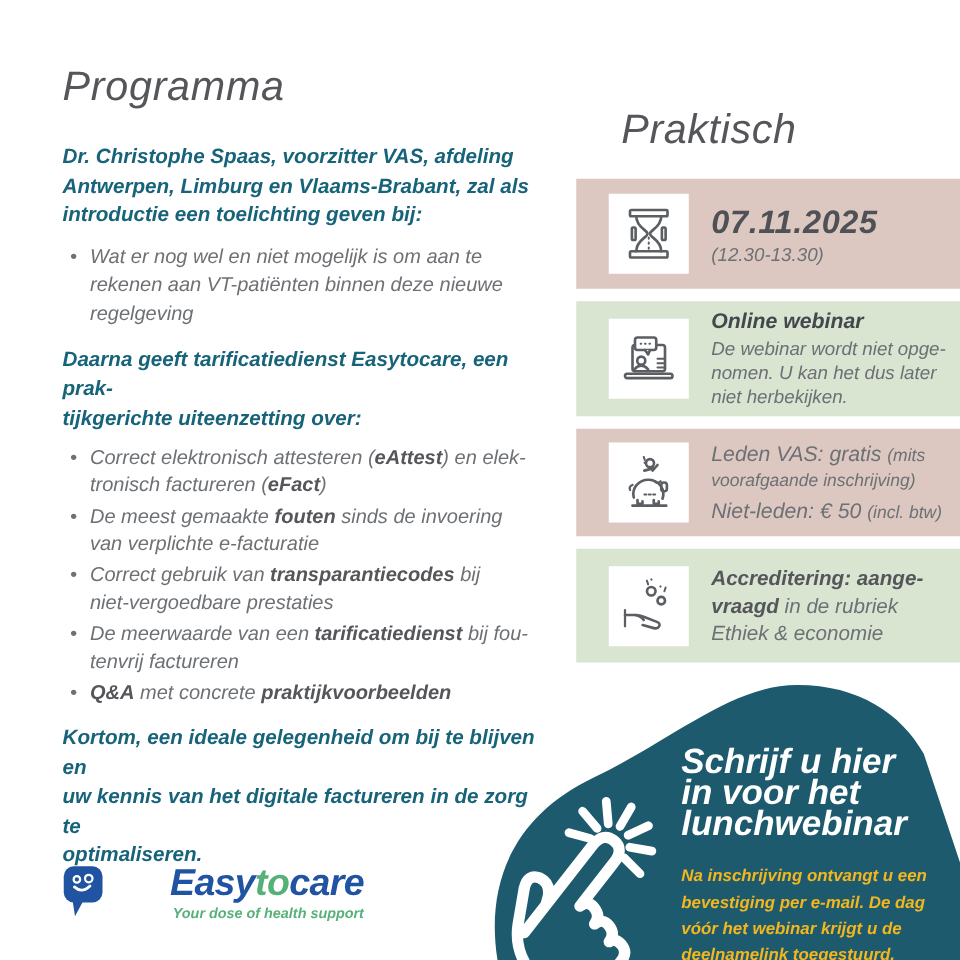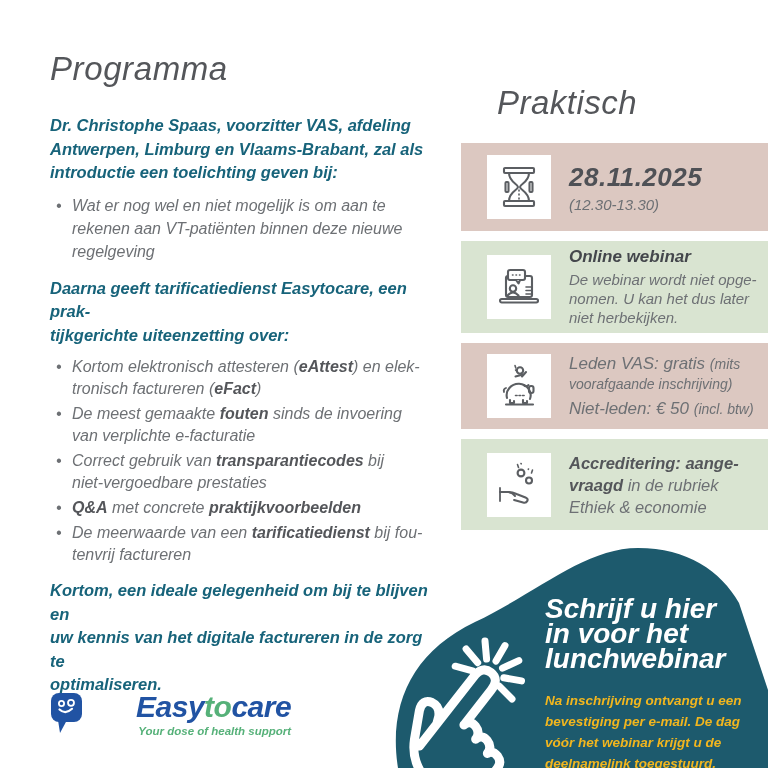--- a/index.html
+++ b/index.html
@@ -63,29 +63,29 @@
 Antwerpen, Limburg en Vlaams-Brabant, zal als
 introductie een toelichting geven bij:</p>
     <ul class="blist l1">
         <li><span>Wat er nog wel en niet mogelijk is om aan te
 rekenen aan VT-patiënten binnen deze nieuwe
 regelgeving</span></li>
       </ul>
     <p class="sec2 teal-b pre">Daarna geeft tarificatiedienst Easytocare, een prak-
 tijkgerichte uiteenzetting over:</p>
     <ul class="blist l2">
-        <li><span>Kortom elektronisch attesteren (</span><span class="seg-b">eAttest</span><span>) en elek-
+        <li><span>Correct elektronisch attesteren (</span><span class="seg-b">eAttest</span><span>) en elek-
 tronisch factureren (</span><span class="seg-b">eFact</span><span>)</span></li>
         <li><span>De meest gemaakte </span><span class="seg-b">fouten</span><span> sinds de invoering
 van verplichte e-facturatie</span></li>
         <li><span>Correct gebruik van </span><span class="seg-b">transparantiecodes</span><span> bij
 niet-vergoedbare prestaties</span></li>
-        <li><span class="seg-b">Q&amp;A</span><span> met concrete </span><span class="seg-b">praktijkvoorbeelden</span></li>
         <li><span>De meerwaarde van een </span><span class="seg-b">tarificatiedienst</span><span> bij fou-
 tenvrij factureren</span></li>
+        <li><span class="seg-b">Q&amp;A</span><span> met concrete </span><span class="seg-b">praktijkvoorbeelden</span></li>
       </ul>
     <p class="closing teal-b pre">Kortom, een ideale gelegenheid om bij te blijven en
 uw kennis van het digitale factureren in de zorg te
 optimaliseren.</p>
   </div>
 
   <div class="logo">
     <span>
       <svg width="36" height="46" viewBox="0 0 36 46">
         <rect x="1" y="1" width="31" height="29" rx="8" fill="#2153a3"></rect>
@@ -112,21 +112,21 @@
           <rect x="9" y="5" width="30" height="5" rx="1"></rect>
           <rect x="9" y="38" width="30" height="5" rx="1"></rect>
           <path d="M14,10 C14,19 23,21 23,24 C23,27 14,29 14,38"></path>
           <path d="M34,10 C34,19 25,21 25,24 C25,27 34,29 34,38"></path>
           <rect x="10.5" y="19" width="3" height="10" rx="1"></rect>
           <rect x="34.5" y="19" width="3" height="10" rx="1"></rect>
           <path d="M24,27 v1 M24,31 v1 M24,35 v1" stroke-width="1.6"></path>
         </svg>
       </div>
       <div>
-        <div class="card-date-title">28.11.2025</div>
+        <div class="card-date-title">07.11.2025</div>
         <div class="card-date-sub">(12.30-13.30)</div>
       </div>
     </div>
 
     <div class="card green" style="height:92px">
       <div class="icon-box">
         <svg width="48" height="48" viewBox="0 0 48 48">
           <rect x="11" y="13" width="26" height="21" rx="2"></rect>
           <rect x="5" y="36" width="38" height="3.5" rx="1.75"></rect>
           <circle cx="18" cy="25.5" r="3.2"></circle>

